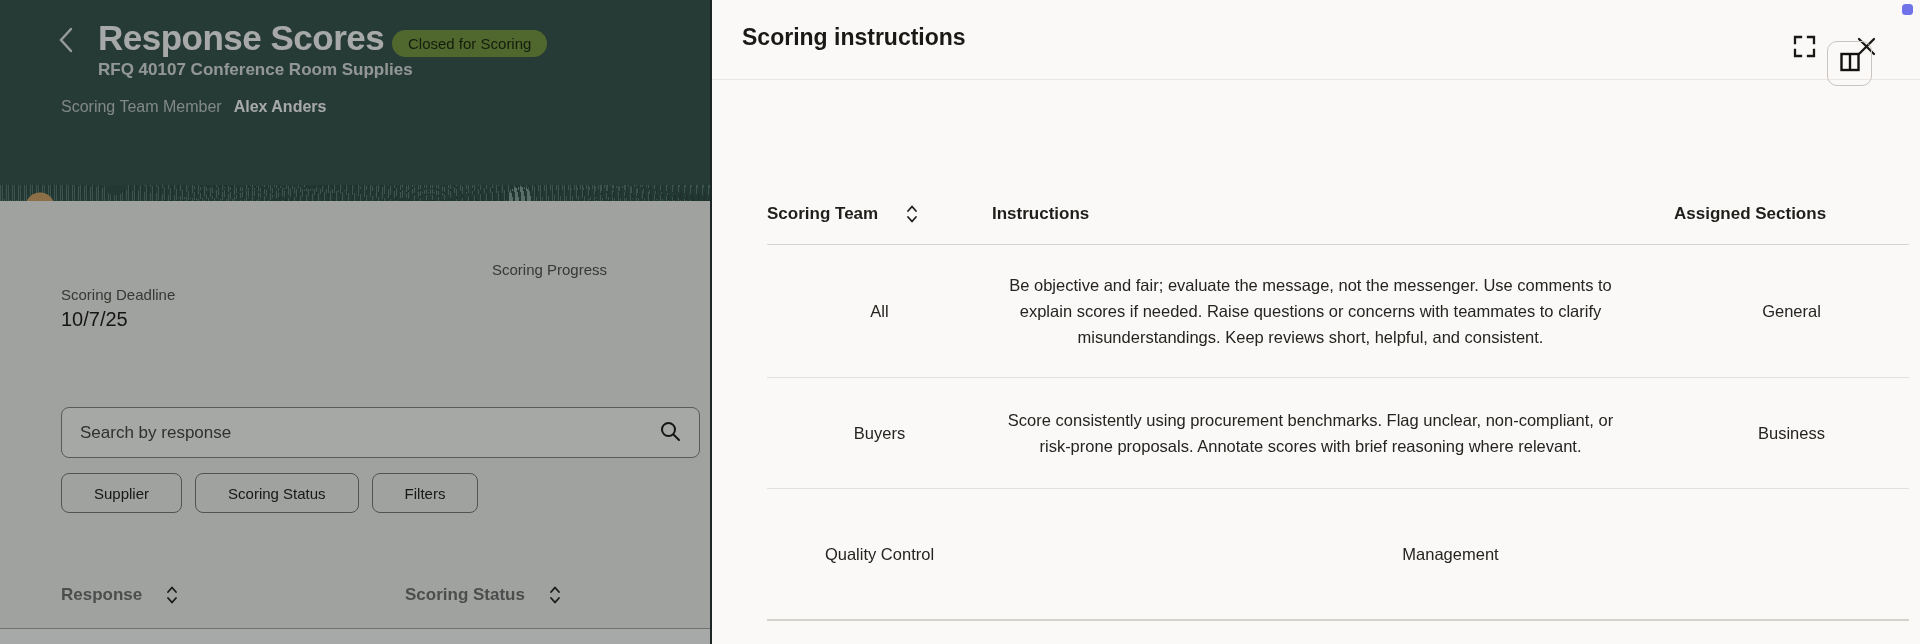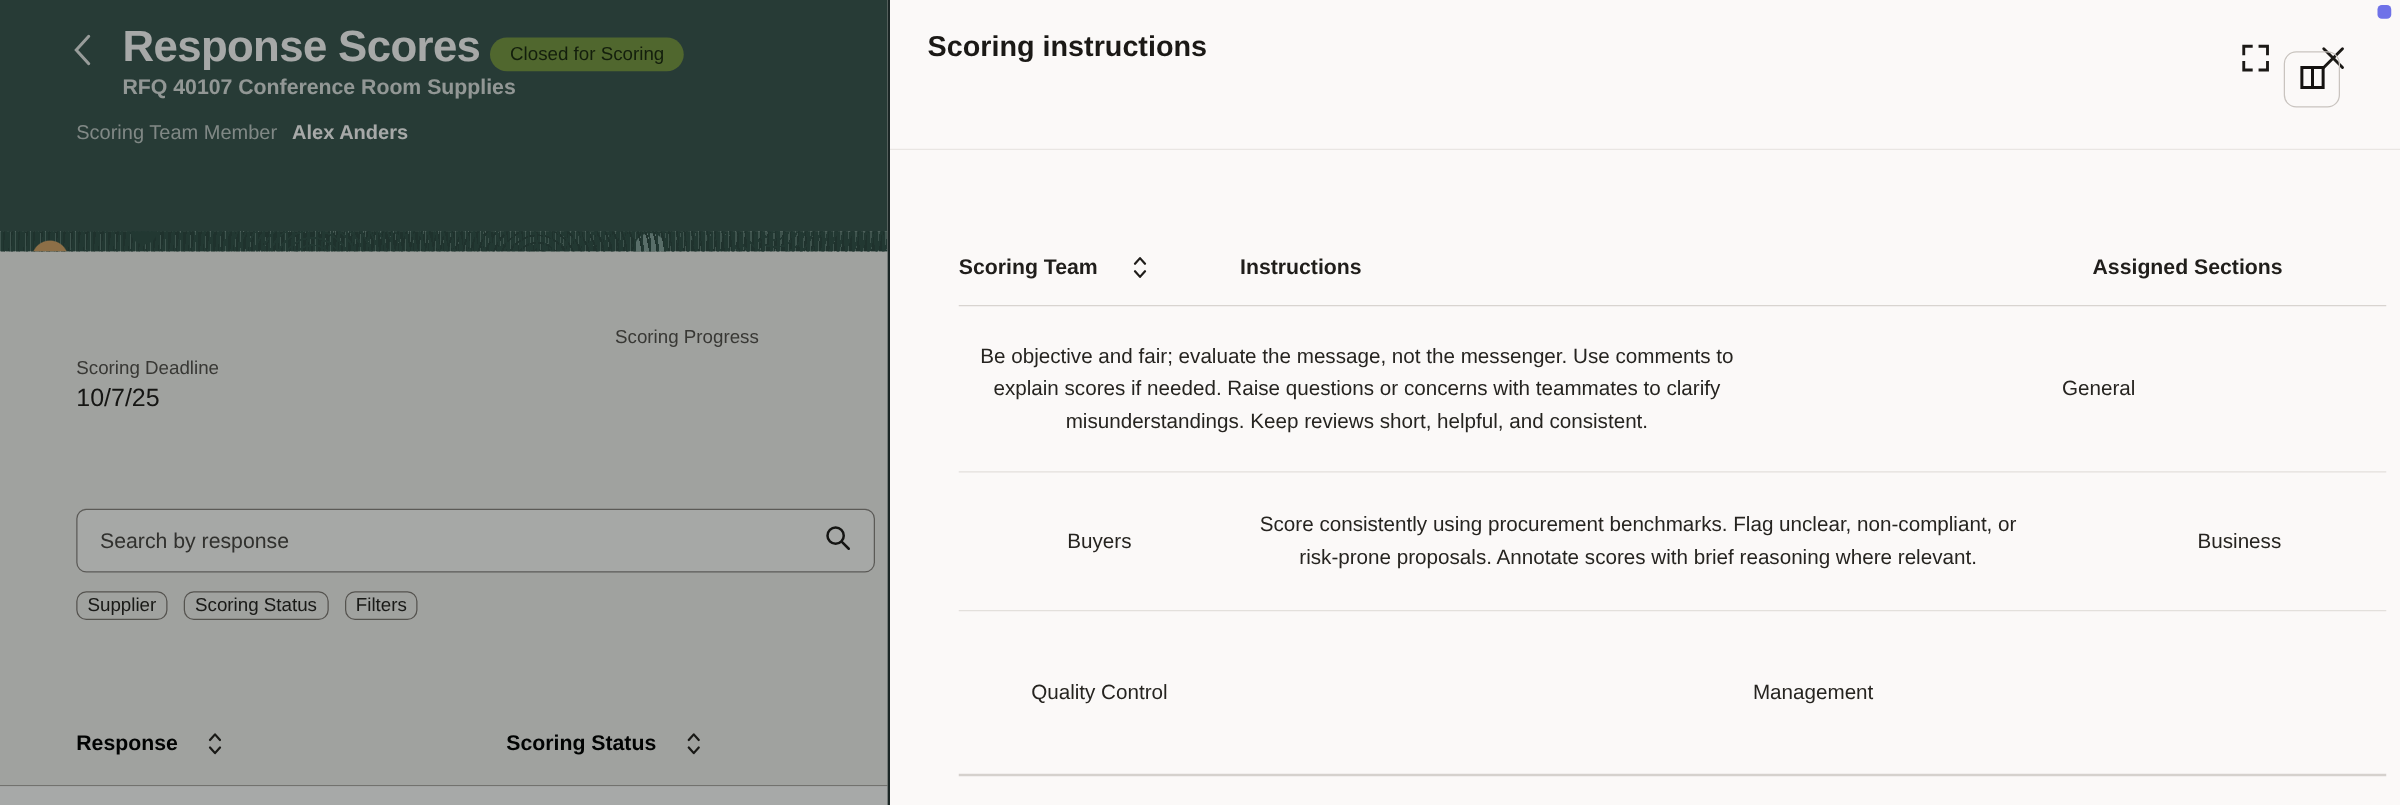--- a/index.html
+++ b/index.html
@@ -38,33 +38,33 @@
 
   .summary-item { position:absolute; white-space:nowrap; }
   .summary-label { font-size:15px; color:#55524e; margin-bottom:5px; }
   .summary-value { font-size:20px; color:#1f1d1b; }
 
   .search-box { position:absolute; left:61px; top:407px; width:639px; height:51px; background:#fdfdfc; border:1px solid #8a8682; border-radius:8px; display:flex; align-items:center; padding:0 18px; }
   .search-box input { flex:1; border:none; outline:none; background:transparent; font-size:17px; color:#3a3734; font-family:inherit; }
   .search-box input::placeholder { color:#4a4744; opacity:1; }
 
   .chips { position:absolute; left:61px; top:473px; display:flex; gap:13px; }
-  .chip { height:23px; border:1px solid #807b76; border-radius:8px; background:transparent; font-size:15px; color:#262421; padding:0 8px; display:flex; align-items:center; cursor:pointer; font-family:inherit; }
+  .chip { height:40px; border:1px solid #807b76; border-radius:8px; background:transparent; font-size:15px; color:#262421; padding:0 32px; display:flex; align-items:center; cursor:pointer; font-family:inherit; }
 
   .ltable-header { position:absolute; top:585px; left:0; width:100%; height:43px; }
-  .lth { position:absolute; top:0; display:flex; align-items:center; gap:24px; font-size:17px; font-weight:700; color:#000000; cursor:pointer; }
+  .lth { position:absolute; top:0; display:flex; align-items:center; gap:24px; font-size:17px; font-weight:700; color:#737373; cursor:pointer; }
   .ltable-divider { position:absolute; top:628px; left:0; width:100%; height:1px; background:#aeaba6; }
   .ltable-row { position:absolute; top:629px; left:0; width:100%; height:15px; background:#ffffff; }
 
   
   .scrim { position:absolute; inset:0; background:rgba(4,8,7,0.35); z-index:5; }
 
   
   .drawer { position:absolute; top:0; left:710px; width:1210px; height:644px; background:#fbf9f8; border-left:2px solid #1b2625; z-index:10; }
-  .drawer-header { position:relative; height:120px; border-bottom:1px solid #e9e6e3; }
+  .drawer-header { position:relative; height:80px; border-bottom:1px solid #e9e6e3; }
   .drawer-title { position:absolute; left:30px; top:24px; font-size:23px; font-weight:800; color:#1b1916; }
   .icon-btn { position:absolute; top:26px; width:44px; height:44px; display:flex; align-items:center; justify-content:center; cursor:pointer; background:transparent; border:none; border-radius:6px; }
   .icon-btn.expand { right:94px; }
   .icon-btn.close { right:32px; }
 
   .columns-btn { position:absolute; top:41px; right:48px; width:45px; height:45px; border:1px solid #c9c4bf; border-radius:10px; background:transparent; display:flex; align-items:center; justify-content:center; cursor:pointer; }
 
   .dtable { position:absolute; left:55px; top:113px; width:1142px; }
   .dt-headrow { display:flex; align-items:flex-end; height:132px; padding-bottom:20px; border-bottom:1px solid #d8d4d0; }
   .dt-row { display:flex; align-items:center; border-bottom:1px solid #e3e0dc; }
@@ -197,20 +197,21 @@
       </div>
       <div class="hcell col-instr">
         <span>Instructions</span>
       </div>
       <div class="hcell col-sections">
         <span>Assigned Sections</span>
       </div>
     </div>
 
     <div class="dt-row row-all">
+      <div class="cell col-team">All</div>
       <div class="cell col-instr">Be objective and fair; evaluate the message, not the messenger. Use comments to explain scores if needed. Raise questions or concerns with teammates to clarify misunderstandings. Keep reviews short, helpful, and consistent.</div>
       <div class="cell col-sections">General</div>
     </div>
 
     <div class="dt-row row-buyers">
       <div class="cell col-team">Buyers</div>
       <div class="cell col-instr">Score consistently using procurement benchmarks. Flag unclear, non-compliant, or risk-prone proposals. Annotate scores with brief reasoning where relevant.</div>
       <div class="cell col-sections">Business</div>
     </div>
 

